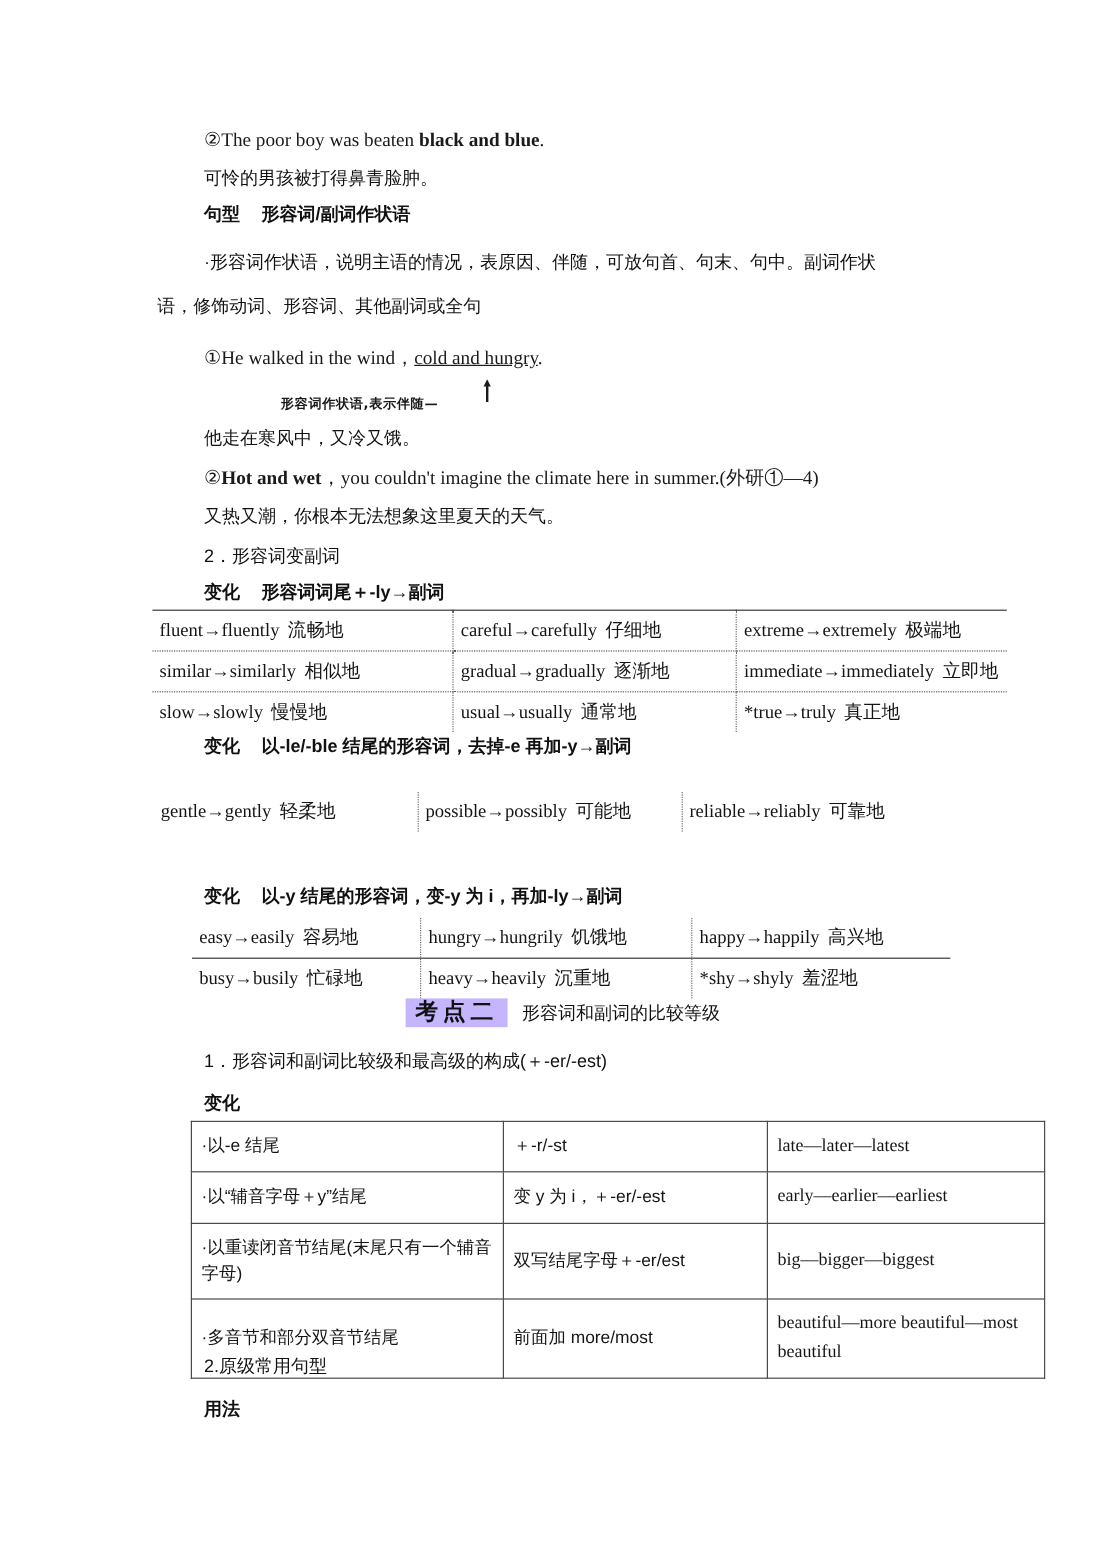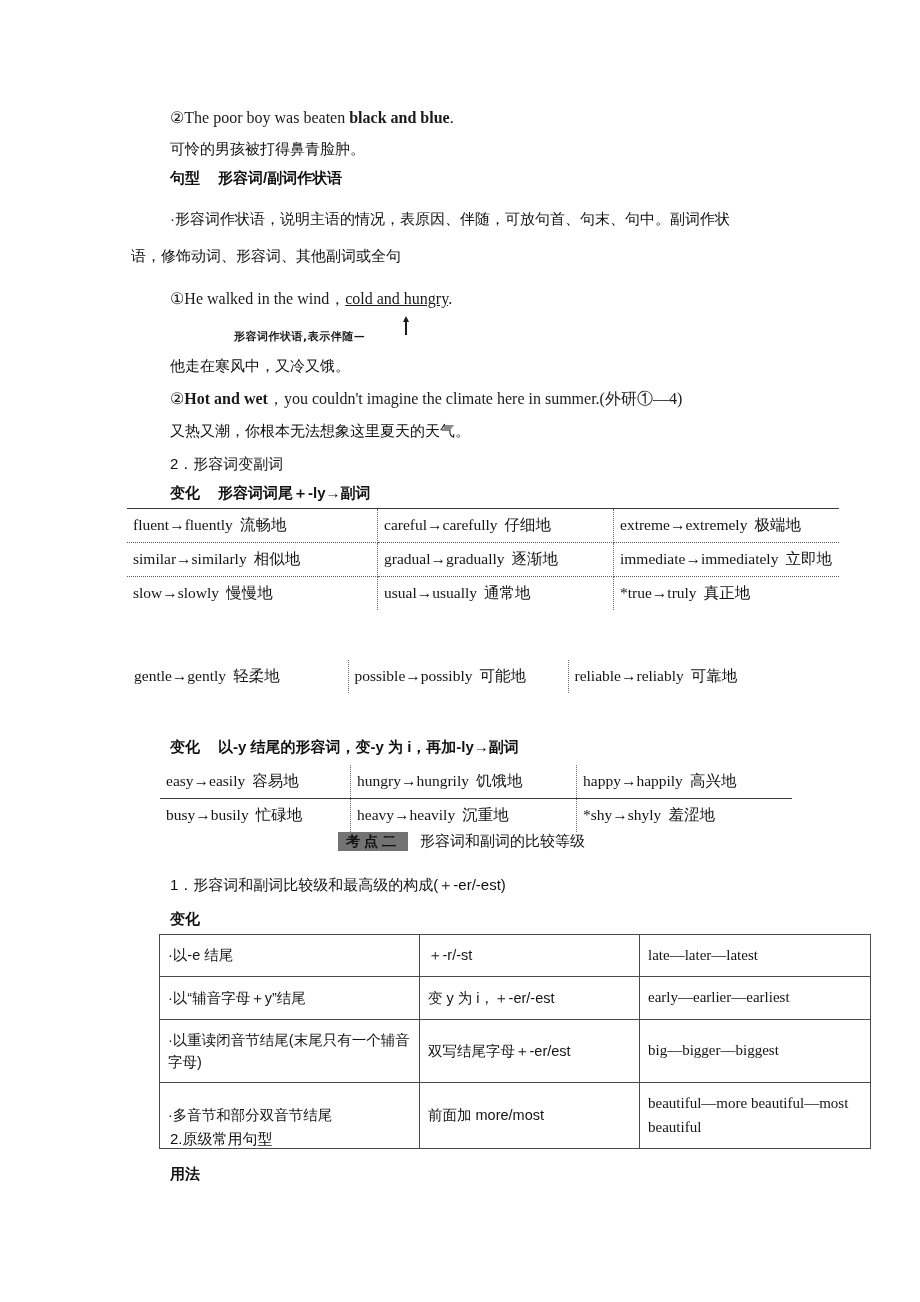--- a/index.html
+++ b/index.html
@@ -89,25 +89,25 @@
   .wtable .solidrow td { border-bottom: 1px solid #3a3a3a; }
   .wtable td .cn { margin-left: 7px; }
 
   
   .kaodian {
     position: absolute;
     display: flex;
     align-items: center;
   }
   .kaodian .badge {
-    background: #737373;
+    background: #c4b5fd;
     color: #111;
     font-family: "DejaVu Sans", sans-serif;
     font-weight: bold;
-    font-size: 14px;
+    font-size: 19px;
     letter-spacing: 4px;
     padding: 2px 8px 3px 8px;
     line-height: 1.0;
   }
   .kaodian .kd-title {
     font-family: "Liberation Sans", "DejaVu Sans", sans-serif;
     font-size: 15px;
     color: #111;
     margin-left: 12px;
     white-space: nowrap;
@@ -199,20 +199,23 @@
         <td><span>immediate→immediately</span><span class="cn">立即地</span></td>
       </tr>
       <tr>
         <td><span>slow→slowly</span><span class="cn">慢慢地</span></td>
         <td><span>usual→usually</span><span class="cn">通常地</span></td>
         <td><span>*true→truly</span><span class="cn">真正地</span></td>
       </tr>
     </tbody>
   </table>
 
+  <div class="labelrow" style="left:170px; top:613px;">
+    <span class="lbl">变化</span><span>以-le/-ble 结尾的形容词，去掉-e 再加-y→副词</span>
+  </div>
 
   <table class="wtable" style="left:128px; top:660px; width:660px;">
     <tbody>
       <tr>
         <td><span>gentle→gently</span><span class="cn">轻柔地</span></td>
         <td><span>possible→possibly</span><span class="cn">可能地</span></td>
         <td><span>reliable→reliably</span><span class="cn">可靠地</span></td>
       </tr>
     </tbody>
   </table>

